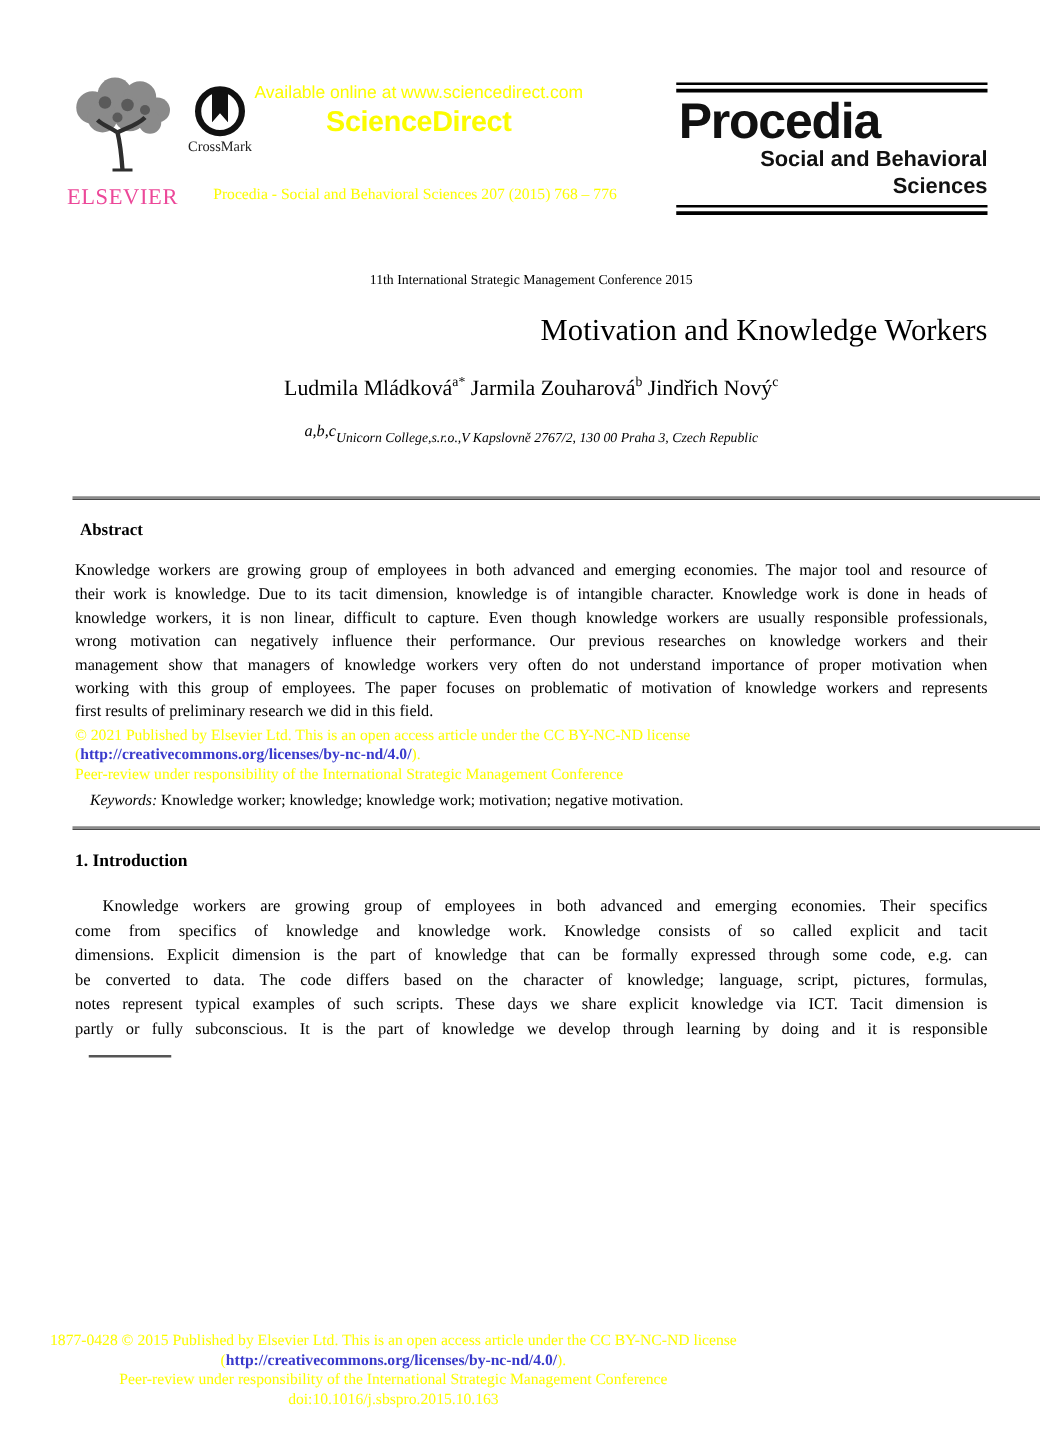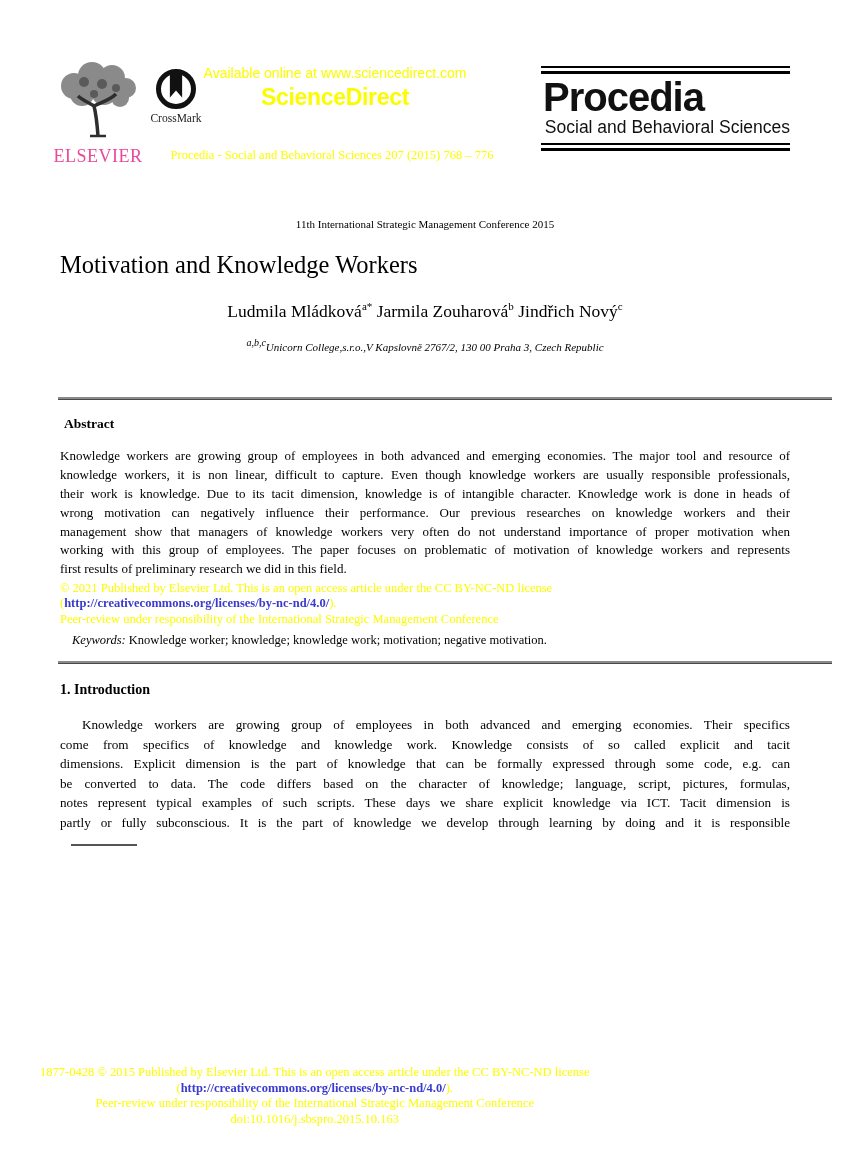--- a/index.html
+++ b/index.html
@@ -26,30 +26,30 @@
   .sciencedirect { font-family:"Liberation Sans", sans-serif; font-weight:bold;
                    font-size:23px; color:var(--yellow); margin-top:3px; letter-spacing:-0.3px; }
   .citation { left:117px; top:148px; width:430px; text-align:center;
               font-size:12.5px; color:var(--yellow); }
 
   .procedia-logo { left:541px; top:66px; width:249px; }
   .dbl-line { height:3px; border-top:2px solid #000; border-bottom:3px solid #000; }
   .p-title { font-family:"Liberation Sans", sans-serif; font-weight:bold; font-size:40px;
              letter-spacing:-1px; line-height:1.0; margin:3px 0 0 2px; color:#111; }
   .p-sub { font-family:"Liberation Sans", sans-serif; font-size:17.5px; color:#111;
-           text-align:right; margin:0 0 5px 0; }
+           text-align:right; margin:0 0 5px 0;font-weight:bold; }
 
   
   .conf-title { left:60px; top:218px; width:730px; text-align:center; font-size:11px; }
-  .paper-title { left:60px; top:251px; width:730px; text-align:left; font-size:24.5px; }
+  .paper-title { left:60px; top:251px; width:730px; text-align:right; font-size:24.5px; }
   .authors { left:60px; top:300px; width:730px; text-align:center; font-size:17.5px; }
   .authors sup { font-size:11px; }
   .affiliation { left:60px; top:337px; width:730px; text-align:center;
                  font-size:11px; font-style:italic; }
-  .affiliation sup { font-size:10px; }
+  .affiliation sup { font-size:13px; }
 
   
   .hrule { left:58px; width:774px; height:0; border-top:2px solid #8a8a8a;
            border-bottom:1px solid #4a4a4a; }
   .rule-abstract { top:397px; }
   .rule-keywords { top:661px; }
 
   
   .abstract-heading { left:64px; top:416px; font-size:13.5px; font-weight:bold; }
   .abstract-text { left:60px; top:447px; width:730px; font-size:13px; }
@@ -138,22 +138,22 @@
   </div>
 
   <div class="abs affiliation">
     <sup>a,b,c</sup><span>Unicorn College,s.r.o.,V Kapslovně 2767/2, 130 00 Praha 3, Czech Republic</span>
   </div>
 
   <div class="abs hrule rule-abstract"></div>
   <div class="abs abstract-heading">Abstract</div>
   <div class="abs abstract-text">
     <div class="jline">Knowledge workers are growing group of employees in both advanced and emerging economies. The major tool and resource of</div>
+    <div class="jline">their work is knowledge. Due to its tacit dimension, knowledge is of intangible character. Knowledge work is done in heads of</div>
     <div class="jline">knowledge workers, it is non linear, difficult to capture. Even though knowledge workers are usually responsible professionals,</div>
-    <div class="jline">their work is knowledge. Due to its tacit dimension, knowledge is of intangible character. Knowledge work is done in heads of</div>
     <div class="jline">wrong motivation can negatively influence their performance. Our previous researches on knowledge workers and their</div>
     <div class="jline">management show that managers of knowledge workers very often do not understand importance of proper motivation when</div>
     <div class="jline">working with this group of employees. The paper focuses on problematic of motivation of knowledge workers and represents</div>
     <div class="jline last">first results of preliminary research we did in this field.</div>
   </div>
 
   <div class="abs license">
     <div>© 2021 Published by Elsevier Ltd. This is an open access article under the CC BY-NC-ND license</div>
     <div><span>(</span><a href="#" class="cc-link">http://creativecommons.org/licenses/by-nc-nd/4.0/</a><span>).</span></div>
     <div>Peer-review under responsibility of the International Strategic Management Conference</div>

